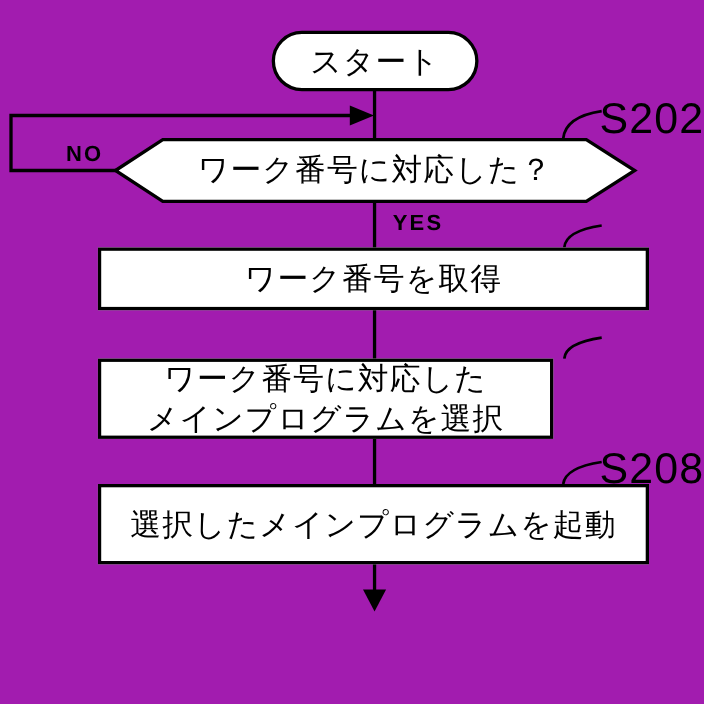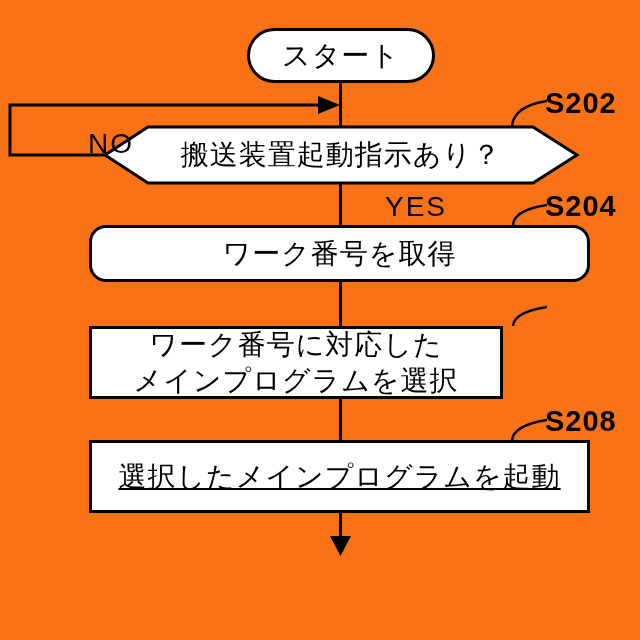--- a/index.html
+++ b/index.html
@@ -4,21 +4,21 @@
 <style>
   html, body {
     margin: 0;
     padding: 0;
     background: #ffffff;
   }
   #stage {
     position: relative;
     width: 640px;
     height: 640px;
-    background: #f97316;
+    background: #a21caf;
     font-family: "Liberation Sans", "DejaVu Sans", sans-serif;
     color: #000000;
     overflow: hidden;
   }
   #connector-layer {
     position: absolute;
     left: 0; top: 0;
     width: 640px;
     height: 640px;
     z-index: 0;
@@ -52,34 +52,33 @@
     text-align: center;
     z-index: 2;
     font-size: 28px;
     font-weight: 500;
     letter-spacing: 1px;
     line-height: 30px;
   }
   .step-ref {
     position: absolute;
     left: 545px;
-    font-size: 29px;
-    font-weight: 700;
+    font-size: 39px;
+    font-weight: 400;
     letter-spacing: 1px;
     line-height: 1.1;
     z-index: 2;
   }
   .branch-label {
     position: absolute;
-    font-size: 28px;
-    font-weight: 400;
+    font-size: 20px;
+    font-weight: 700;
     letter-spacing: 2px;
     line-height: 1.1;
     z-index: 2;
-    margin-left: 28px;
   }
 </style>
 </head>
 <body>
 
 <div id="stage">
 
   <svg id="connector-layer" viewBox="0 0 640 640" xmlns="http://www.w3.org/2000/svg">
 
     <path d="M 340.5 82 V 128" stroke="#000000" stroke-width="3" fill="none"></path>
@@ -101,36 +100,35 @@
     <path d="M 547 101 Q 514 106 512 126" stroke="#000000" stroke-width="2.5" fill="none"></path>
     <path d="M 547 205 Q 514 210 513 225" stroke="#000000" stroke-width="2.5" fill="none"></path>
     <path d="M 547 307 Q 514 312 513 326" stroke="#000000" stroke-width="2.5" fill="none"></path>
     <path d="M 547 420 Q 514 425 512 440" stroke="#000000" stroke-width="2.5" fill="none"></path>
   </svg>
 
   <div class="shape terminator" style="left:247px; top:28px; width:188px; height:55px;">
     <span class="jp-text">スタート</span>
   </div>
 
-  <div class="decision-label">搬送装置起動指示あり？</div>
+  <div class="decision-label">ワーク番号に対応した？</div>
 
   <div class="branch-label" style="left:60px; top:129px;">NO</div>
   <div class="branch-label" style="left:357px; top:192px;">YES</div>
 
   <div class="step-ref" style="top:88px;">S202</div>
-  <div class="step-ref" style="top:191px;">S204</div>
   <div class="step-ref" style="top:406px;">S208</div>
 
-  <div class="shape" style="left:89px; top:225px; width:501px; height:57px;border-radius:17px;">
+  <div class="shape" style="left:89px; top:225px; width:501px; height:57px;">
     <span class="jp-text">ワーク番号を取得</span>
   </div>
 
   <div class="shape" style="left:89px; top:326px; width:414px; height:73px;">
     <span class="jp-text">ワーク番号に対応した
 メインプログラムを選択</span>
   </div>
 
-  <div class="shape" style="left:89px; top:440px; width:501px; height:73px;text-decoration:underline;">
+  <div class="shape" style="left:89px; top:440px; width:501px; height:73px;">
     <span class="jp-text">選択したメインプログラムを起動</span>
   </div>
 
 
 </div>
 
 </body></html>

